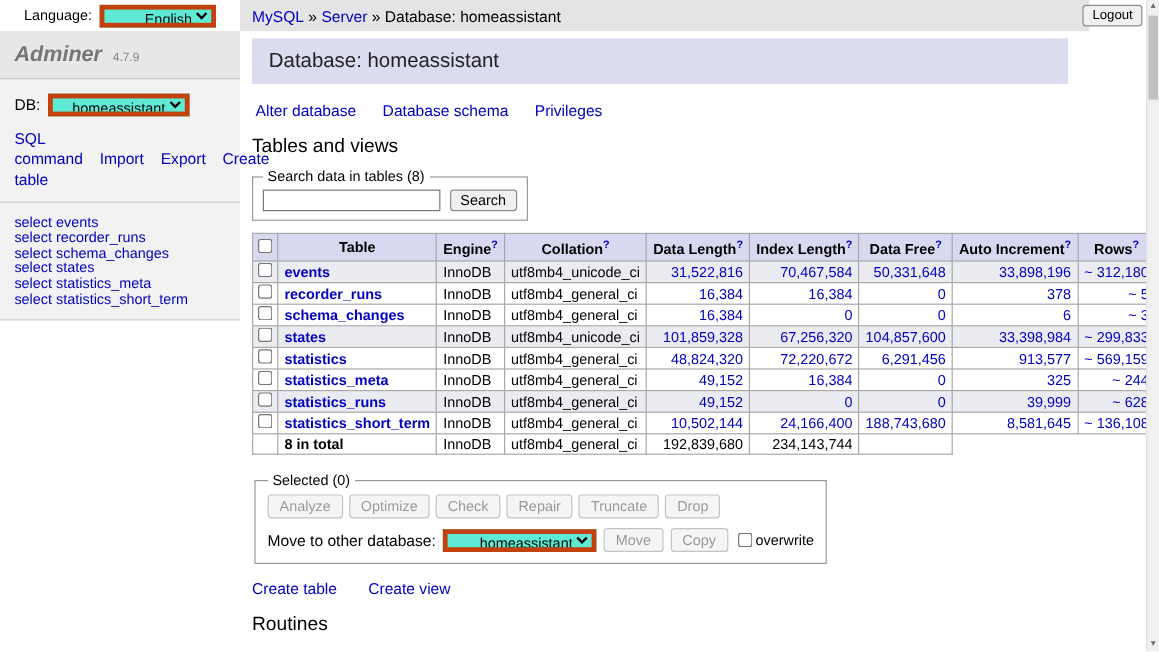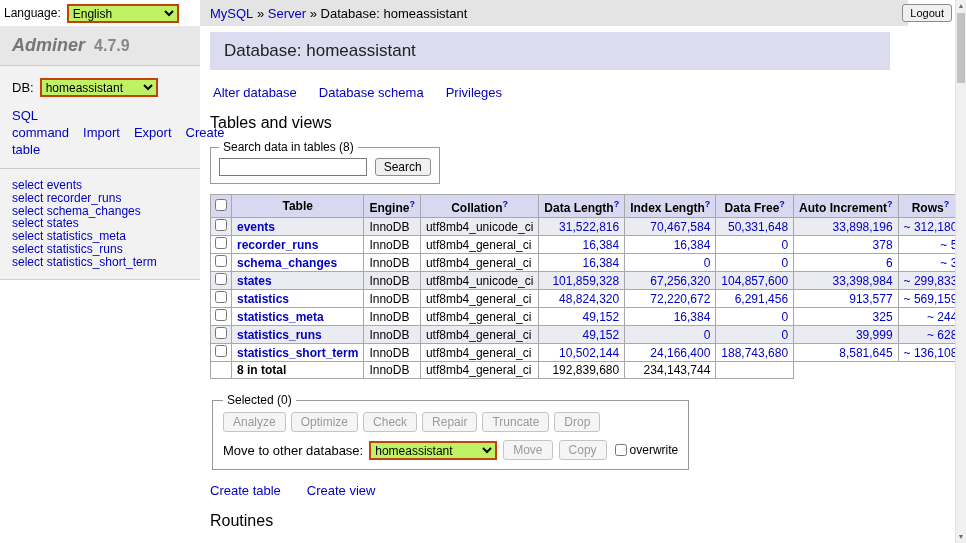--- a/index.html
+++ b/index.html
@@ -12,39 +12,39 @@
     --shade:#ebebf2;
   }
   *{box-sizing:border-box;}
   html,body{margin:0;padding:0;}
   body{width:966px;height:543px;overflow:hidden;position:relative;background:#fff;
        font-family:"Liberation Sans",sans-serif;font-size:13px;color:#000;}
   a{color:var(--link);text-decoration:none;}
   button.btn{font-family:"Liberation Sans",sans-serif;font-size:12px;padding:2px 9px;
        background:#f0f0f0;border:1px solid #8c8c8c;border-radius:3px;color:#000;line-height:14px;}
   button.btn:disabled{color:#9a9a9a;border-color:#c4c4c4;background:#f5f5f5;}
-  select{font-family:"Liberation Sans",sans-serif;font-size:12px;height:19px;border:2px solid #c2410c;background:#bef264;}
+  select{font-family:"Liberation Sans",sans-serif;font-size:12px;height:19px;border:4px solid #c2410c;background:#5eead4;text-align:right;}
   input[type=text]{height:18px;border:1px solid #7a7a7a;font-size:12px;padding:1px 3px;}
   input[type=checkbox]{width:12px;height:12px;margin:0;}
 
   
   #topbar{display:flex;height:26px;}
-  .lang{width:200px;display:flex;align-items:center;gap:6px;padding:0 4px;font-size:12px;background:#fff;}
+  .lang{width:200px;display:flex;align-items:center;gap:6px;padding:0 20px;font-size:12px;background:#fff;}
   .lang select{width:112px;}
   .breadcrumb{flex:1;background:var(--breadcrumb-bg);display:flex;align-items:center;padding:0 10px;font-size:13px;}
   .bc-sep{white-space:pre;color:#000;}
   .logout-area{width:58px;background:#fff;display:flex;align-items:center;justify-content:flex-end;padding-right:14px;}
   .logout-area .btn{padding:1px 7px;font-size:11px;text-align:right;}
 
   
   #sidebar{position:absolute;top:26px;left:0;width:200px;background:var(--sidebar-bg);
            border-bottom:1px solid #d0d0d0;padding-bottom:8px;}
   #sidebar h1{margin:0;padding:9px 12px;background:var(--sidebar-header-bg);border-bottom:1px solid #ccc;
            font-weight:bold;font-style:italic;font-size:18px;color:#767676;}
-  #sidebar h1 .app-ver{font-size:16px;font-weight:bold;font-style:normal;color:#888;margin-left:4px;}
+  #sidebar h1 .app-ver{font-size:10px;font-weight:normal;font-style:normal;color:#888;margin-left:4px;}
   .db-row{display:flex;align-items:center;gap:6px;padding:12px 12px 10px;font-size:13px;}
   .db-row select{width:118px;}
   .side-actions{padding:0 12px 10px;border-bottom:1px solid #ccc;line-height:17px;font-size:13px;}
   .side-actions a{margin-right:14px;}
   .side-tables{padding:10px 12px 2px;}
   .side-tables a{display:block;font-size:12px;line-height:12.8px;}
 
   
   #main{margin-left:200px;width:700px;padding:6px 10px 0;}
   #main h2{margin:0;padding:9px 14px;background:var(--header-bg);font-size:17px;font-weight:normal;color:#222;}
@@ -123,21 +123,20 @@
       <option>homeassistant</option>
     </select>
   </div>
   <div class="side-actions"><a href="#">SQL command</a><a href="#">Import</a><a href="#">Export</a><a href="#">Create table</a></div>
   <div class="side-tables">
       <a href="#">select events</a>
       <a href="#">select recorder_runs</a>
       <a href="#">select schema_changes</a>
       <a href="#">select states</a>
       <a href="#">select statistics_meta</a>
-      <a href="#">select statistics_runs</a>
       <a href="#">select statistics_short_term</a>
     </div>
 </div>
 
 <div id="main">
   <h2>Database: homeassistant</h2>
   <div class="db-links">
       <a href="#">Alter database</a>
       <a href="#">Database schema</a>
       <a href="#">Privileges</a>

